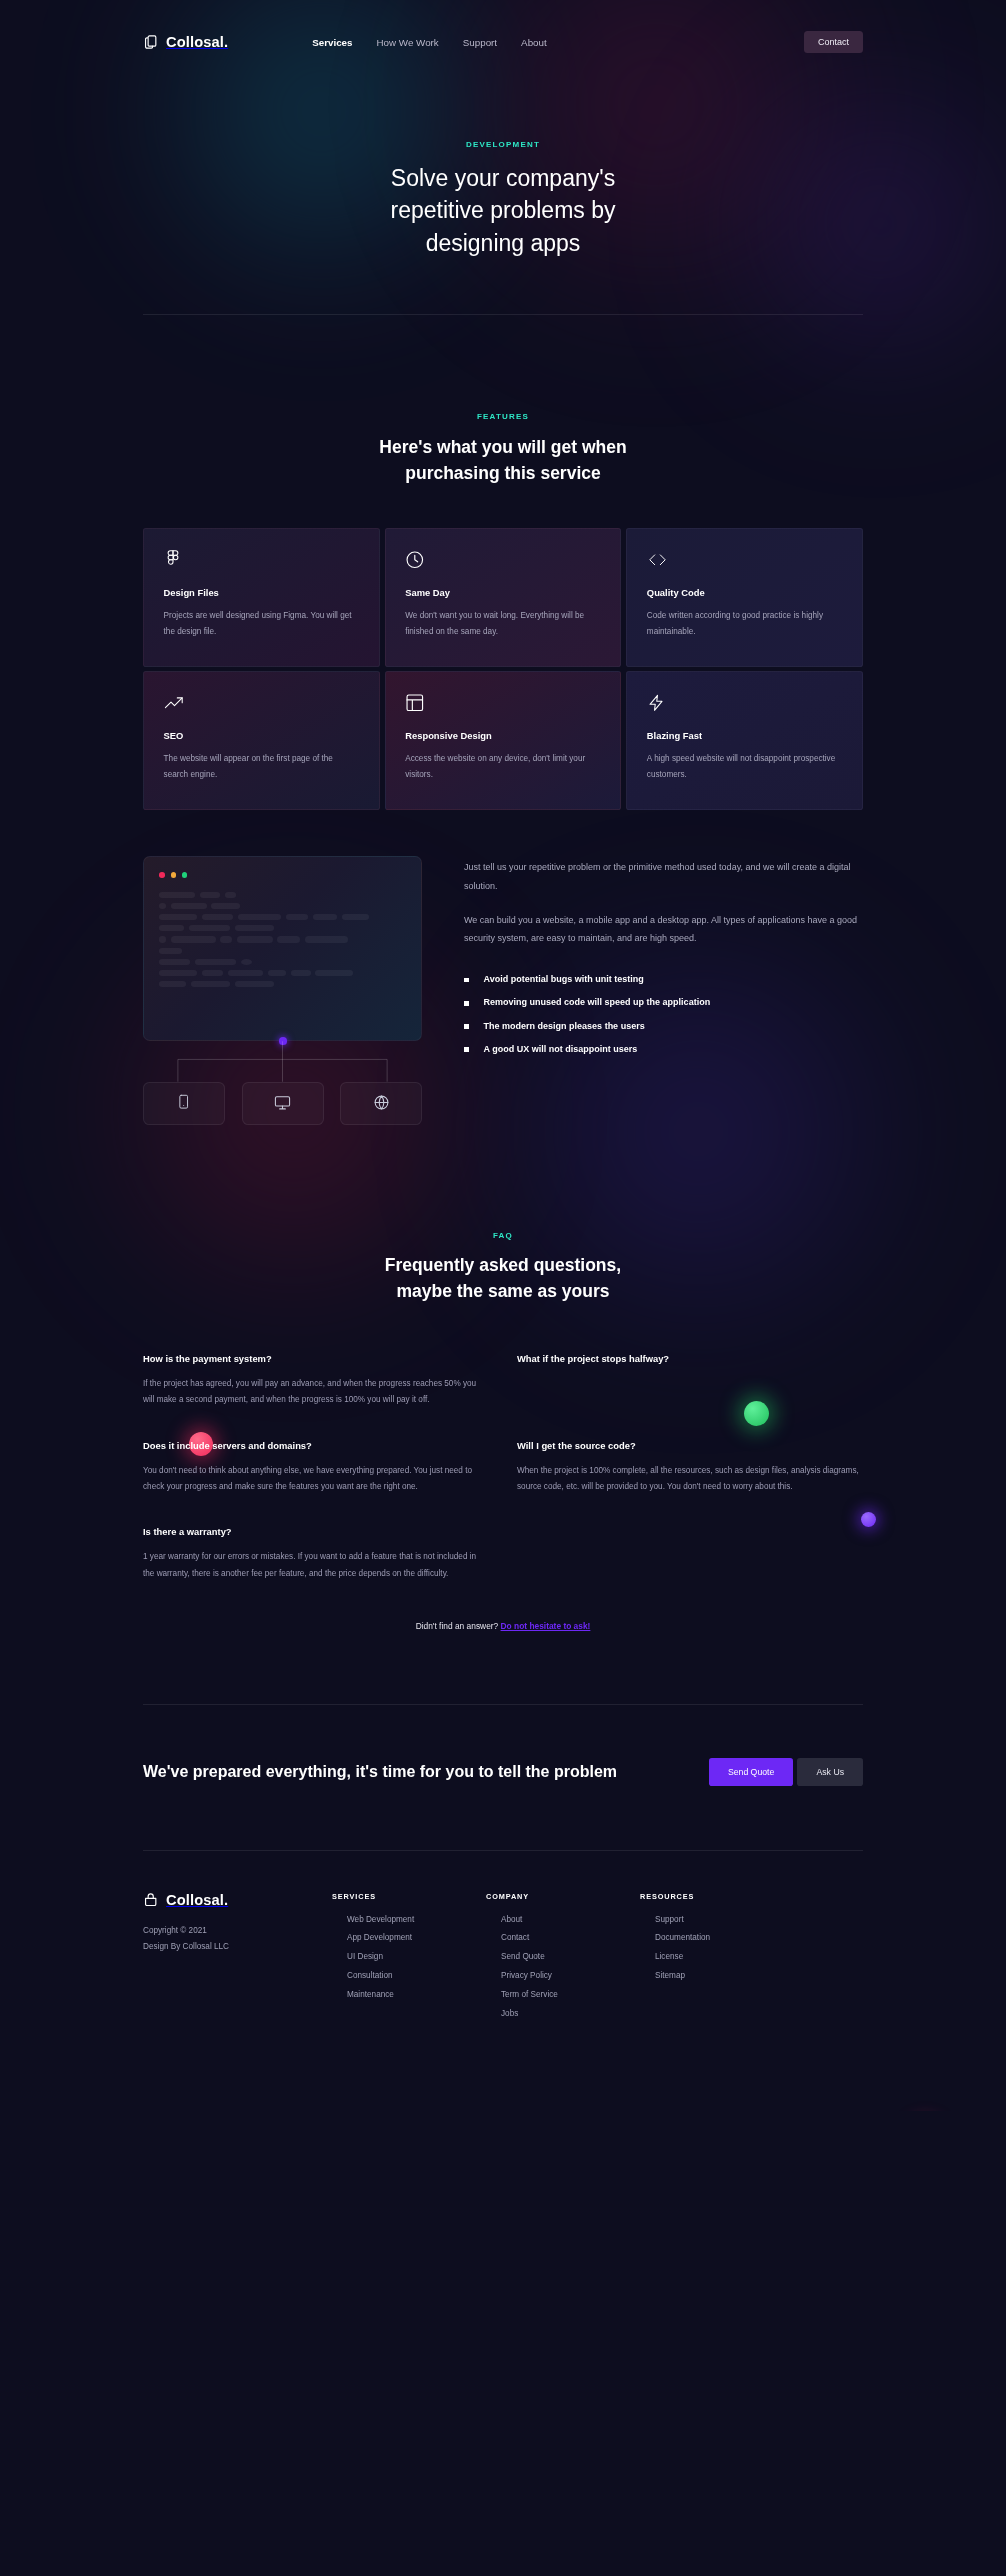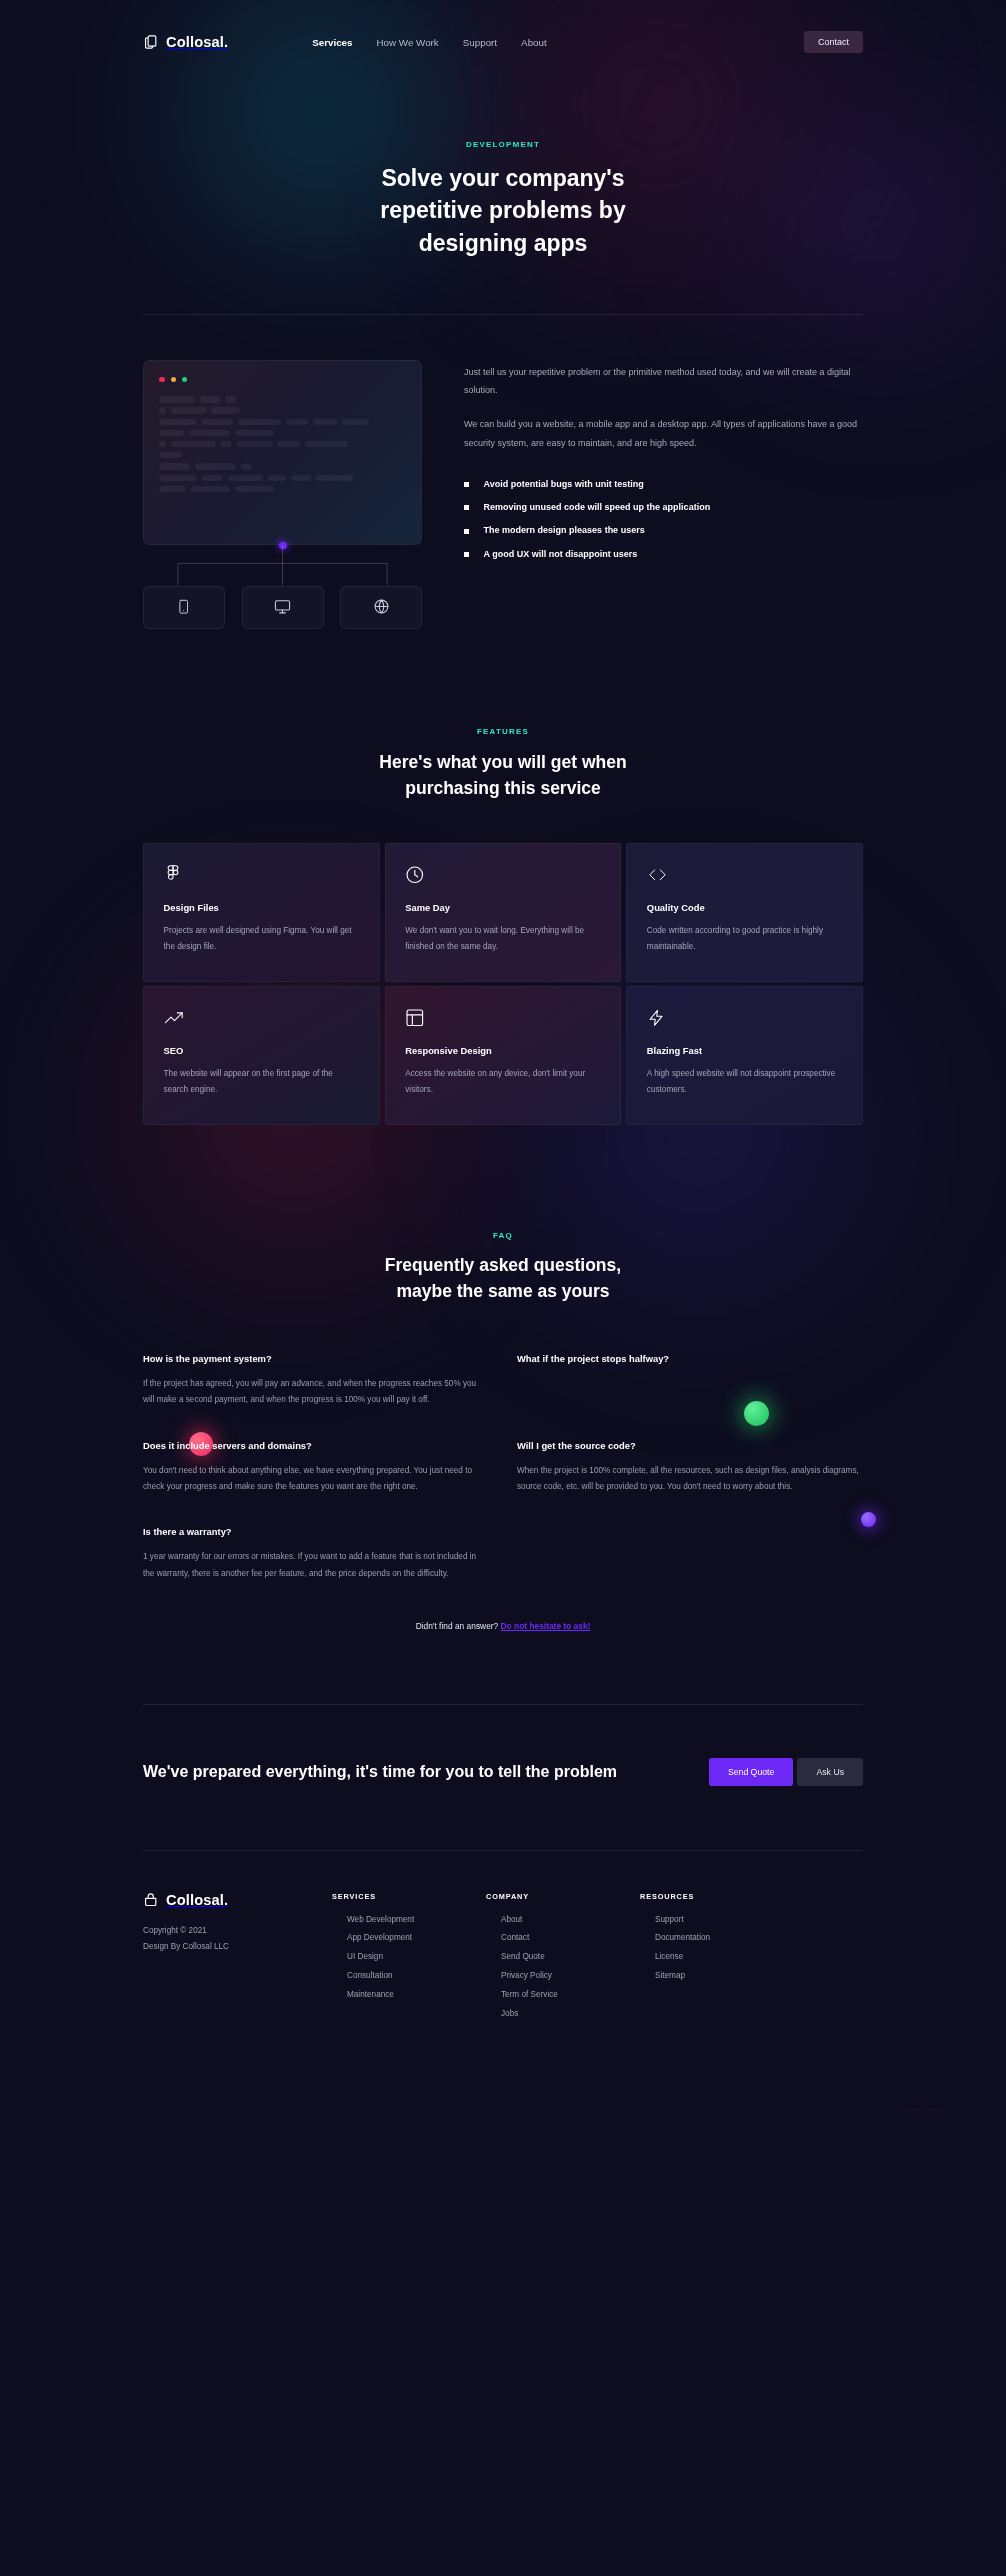--- a/index.html
+++ b/index.html
@@ -64,21 +64,21 @@
     font-size: 9px; font-family: inherit; cursor: pointer;
   }
 
   
   .hero { text-align: center; padding-top: 56px; }
   .eyebrow {
     font-size: 8px; font-weight: 700; letter-spacing: 1.2px;
     color: #2ee6c5; text-transform: uppercase; margin-bottom: 12.6px;
   }
   .hero-title {
-    font-size: 23px; font-weight: 700; color: #ffffff;
+    font-size: 23px; font-weight: 400; color: #ffffff;
     line-height: 1.42; max-width: 293px; margin: 8px auto;
   }
   .hr {
     width: 720px; height: 0.7px; margin: 54px auto 0;
     background: rgba(255,255,255,.085); border: 0;
   }
 
   
   .intro { display: flex; gap: 42px; padding-top: 46px; align-items: flex-start; }
   .illus { width: 279px; flex: none; }
@@ -228,20 +228,99 @@
         <a class="nav-link" href="#">Support</a>
         <a class="nav-link" href="#">About</a>
       </nav>
       <button class="contact-btn">Contact</button>
     </header>
 
     <section class="hero">
       <div class="eyebrow">DEVELOPMENT</div>
       <h1 class="hero-title">Solve your company's repetitive problems by designing apps</h1>
       <div class="hr"></div>
+    </section>
+
+    <section class="container features">
+      <div class="sec-head">
+        <div class="eyebrow">FEATURES</div>
+        <h2 class="sec-title">Here's what you will get when purchasing this service</h2>
+      </div>
+
+      <div class="feat-grid">
+
+        <div class="feat-card c0">
+          <span>
+            <svg class="feat-icon" width="18" height="19.6" viewBox="0 0 24 26" fill="none" stroke="currentColor" stroke-width="1.4">
+              <path d="M8.5 1h3.5v6H8.5a3 3 0 0 1 0-6z"></path>
+              <path d="M12 1h3.5a3 3 0 0 1 0 6H12V1z"></path>
+              <path d="M8.5 7H12v6H8.5a3 3 0 0 1 0-6z"></path>
+              <circle cx="15.5" cy="10" r="3"></circle>
+              <path d="M8.5 13H12v3a3 3 0 1 1-3.5-3z"></path>
+            </svg>
+          </span>
+          <div class="feat-title">Design Files</div>
+          <div class="feat-desc">Projects are well designed using Figma. You will get the design file.</div>
+        </div>
+
+        <div class="feat-card c1">
+          <span>
+            <svg class="feat-icon" width="19.6" height="19.6" viewBox="0 0 24 24" fill="none" stroke="currentColor" stroke-width="1.4" stroke-linecap="round" stroke-linejoin="round">
+              <circle cx="12" cy="12" r="9.5"></circle>
+                <path d="M12 6.5V12l3.5 2.5"></path>
+            </svg>
+          </span>
+          <div class="feat-title">Same Day</div>
+          <div class="feat-desc">We don't want you to wait long. Everything will be finished on the same day.</div>
+        </div>
+
+        <div class="feat-card c2">
+          <span>
+            <svg class="feat-icon" width="21" height="19.6" viewBox="0 0 30 24" fill="none" stroke="currentColor" stroke-width="1.4" stroke-linecap="round" stroke-linejoin="round">
+              <path d="M11 5 4 12l7 7"></path>
+                <path d="M19 5l7 7-7 7"></path>
+            </svg>
+          </span>
+          <div class="feat-title">Quality Code</div>
+          <div class="feat-desc">Code written according to good practice is highly maintainable.</div>
+        </div>
+
+        <div class="feat-card c3">
+          <span>
+            <svg class="feat-icon" width="21" height="19.6" viewBox="0 0 30 24" fill="none" stroke="currentColor" stroke-width="1.5" stroke-linecap="round" stroke-linejoin="round">
+              <path d="M2 19l8-8 5 5 11-11"></path>
+                <path d="M19 5h7v7"></path>
+            </svg>
+          </span>
+          <div class="feat-title">SEO</div>
+          <div class="feat-desc">The website will appear on the first page of the search engine.</div>
+        </div>
+
+        <div class="feat-card c4">
+          <span>
+            <svg class="feat-icon" width="19.6" height="19.6" viewBox="0 0 24 24" fill="none" stroke="currentColor" stroke-width="1.4" stroke-linecap="round" stroke-linejoin="round">
+              <rect x="2.5" y="2.5" width="19" height="19" rx="2"></rect>
+              <path d="M2.5 8.5h19M9 8.5v13"></path>
+            </svg>
+          </span>
+          <div class="feat-title">Responsive Design</div>
+          <div class="feat-desc">Access the website on any device, don't limit your visitors.</div>
+        </div>
+
+        <div class="feat-card c5">
+          <span>
+            <svg class="feat-icon" width="18" height="19.6" viewBox="0 0 24 24" fill="none" stroke="currentColor" stroke-width="1.4" stroke-linecap="round" stroke-linejoin="round">
+              <path d="M14 2L4 14h7l-1 8L20 10h-7l1-8z"></path>
+            </svg>
+          </span>
+          <div class="feat-title">Blazing Fast</div>
+          <div class="feat-desc">A high speed website will not disappoint prospective customers.</div>
+        </div>
+
+      </div>
     </section>
 
     <section class="container intro">
 
       <div class="illus">
         <div class="mock-window">
           <div class="dots">
             <span class="dot r"></span>
             <span class="dot y"></span>
             <span class="dot g"></span>
@@ -342,99 +421,20 @@
         <p class="intro-p">We can build you a website, a mobile app and a desktop app. All types of applications have a good security system, are easy to maintain, and are high speed.</p>
         <ul class="bullets">
           <li>Avoid potential bugs with unit testing</li>
           <li>Removing unused code will speed up the application</li>
           <li>The modern design pleases the users</li>
           <li>A good UX will not disappoint users</li>
         </ul>
       </div>
     </section>
 
-    <section class="container features">
-      <div class="sec-head">
-        <div class="eyebrow">FEATURES</div>
-        <h2 class="sec-title">Here's what you will get when purchasing this service</h2>
-      </div>
-
-      <div class="feat-grid">
-
-        <div class="feat-card c0">
-          <span>
-            <svg class="feat-icon" width="18" height="19.6" viewBox="0 0 24 26" fill="none" stroke="currentColor" stroke-width="1.4">
-              <path d="M8.5 1h3.5v6H8.5a3 3 0 0 1 0-6z"></path>
-              <path d="M12 1h3.5a3 3 0 0 1 0 6H12V1z"></path>
-              <path d="M8.5 7H12v6H8.5a3 3 0 0 1 0-6z"></path>
-              <circle cx="15.5" cy="10" r="3"></circle>
-              <path d="M8.5 13H12v3a3 3 0 1 1-3.5-3z"></path>
-            </svg>
-          </span>
-          <div class="feat-title">Design Files</div>
-          <div class="feat-desc">Projects are well designed using Figma. You will get the design file.</div>
-        </div>
-
-        <div class="feat-card c1">
-          <span>
-            <svg class="feat-icon" width="19.6" height="19.6" viewBox="0 0 24 24" fill="none" stroke="currentColor" stroke-width="1.4" stroke-linecap="round" stroke-linejoin="round">
-              <circle cx="12" cy="12" r="9.5"></circle>
-                <path d="M12 6.5V12l3.5 2.5"></path>
-            </svg>
-          </span>
-          <div class="feat-title">Same Day</div>
-          <div class="feat-desc">We don't want you to wait long. Everything will be finished on the same day.</div>
-        </div>
-
-        <div class="feat-card c2">
-          <span>
-            <svg class="feat-icon" width="21" height="19.6" viewBox="0 0 30 24" fill="none" stroke="currentColor" stroke-width="1.4" stroke-linecap="round" stroke-linejoin="round">
-              <path d="M11 5 4 12l7 7"></path>
-                <path d="M19 5l7 7-7 7"></path>
-            </svg>
-          </span>
-          <div class="feat-title">Quality Code</div>
-          <div class="feat-desc">Code written according to good practice is highly maintainable.</div>
-        </div>
-
-        <div class="feat-card c3">
-          <span>
-            <svg class="feat-icon" width="21" height="19.6" viewBox="0 0 30 24" fill="none" stroke="currentColor" stroke-width="1.5" stroke-linecap="round" stroke-linejoin="round">
-              <path d="M2 19l8-8 5 5 11-11"></path>
-                <path d="M19 5h7v7"></path>
-            </svg>
-          </span>
-          <div class="feat-title">SEO</div>
-          <div class="feat-desc">The website will appear on the first page of the search engine.</div>
-        </div>
-
-        <div class="feat-card c4">
-          <span>
-            <svg class="feat-icon" width="19.6" height="19.6" viewBox="0 0 24 24" fill="none" stroke="currentColor" stroke-width="1.4" stroke-linecap="round" stroke-linejoin="round">
-              <rect x="2.5" y="2.5" width="19" height="19" rx="2"></rect>
-              <path d="M2.5 8.5h19M9 8.5v13"></path>
-            </svg>
-          </span>
-          <div class="feat-title">Responsive Design</div>
-          <div class="feat-desc">Access the website on any device, don't limit your visitors.</div>
-        </div>
-
-        <div class="feat-card c5">
-          <span>
-            <svg class="feat-icon" width="18" height="19.6" viewBox="0 0 24 24" fill="none" stroke="currentColor" stroke-width="1.4" stroke-linecap="round" stroke-linejoin="round">
-              <path d="M14 2L4 14h7l-1 8L20 10h-7l1-8z"></path>
-            </svg>
-          </span>
-          <div class="feat-title">Blazing Fast</div>
-          <div class="feat-desc">A high speed website will not disappoint prospective customers.</div>
-        </div>
-
-      </div>
-    </section>
-
     <section class="container faq">
       <div class="sec-head">
         <div class="eyebrow">FAQ</div>
         <h2 class="sec-title">Frequently asked questions, maybe the same as yours</h2>
       </div>
 
       <div class="faq-grid">
         <div>
           <div class="faq-q">How is the payment system?</div>
           <div class="faq-a">If the project has agreed, you will pay an advance, and when the progress reaches 50% you will make a second payment, and when the progress is 100% you will pay it off.</div>

